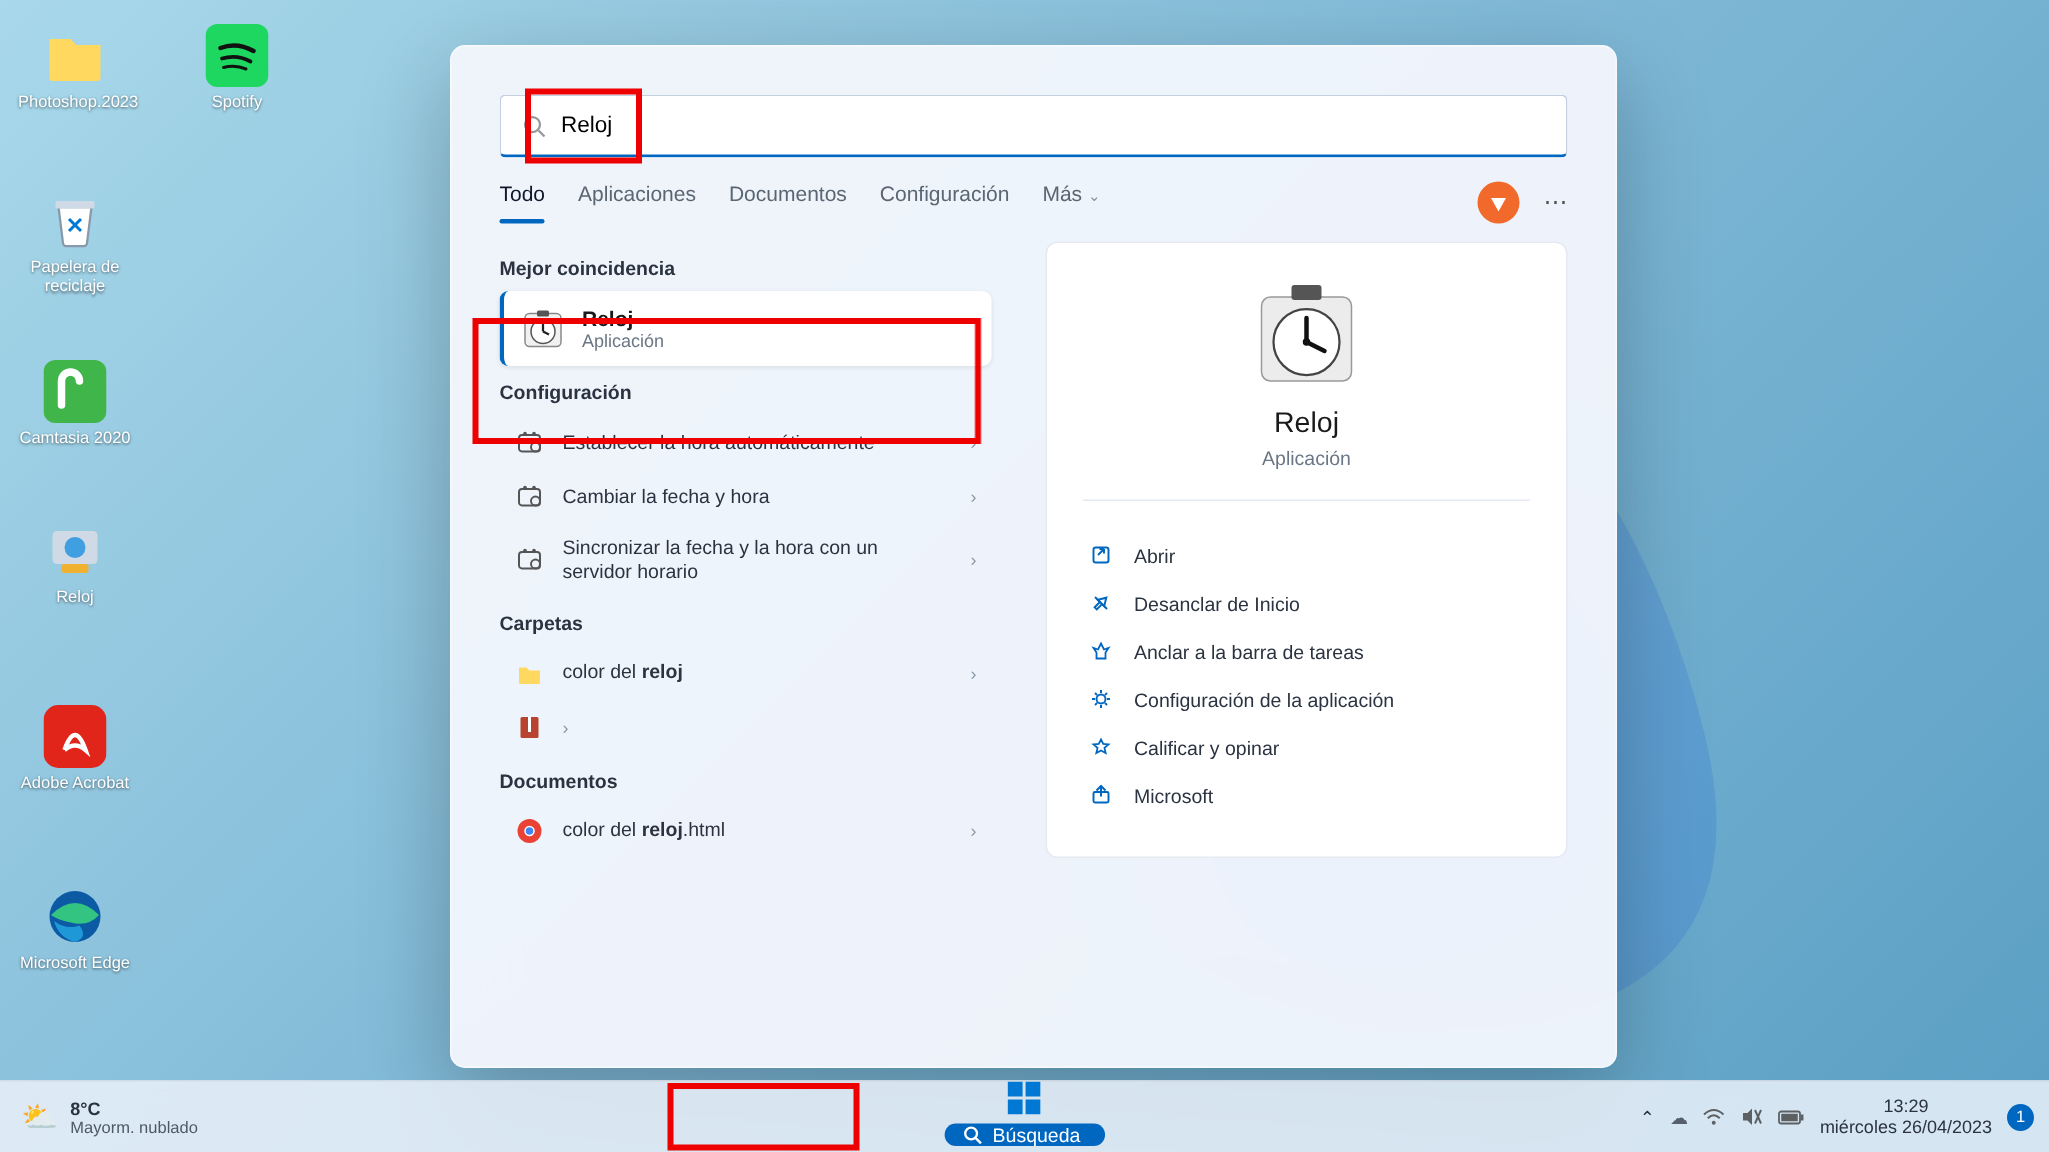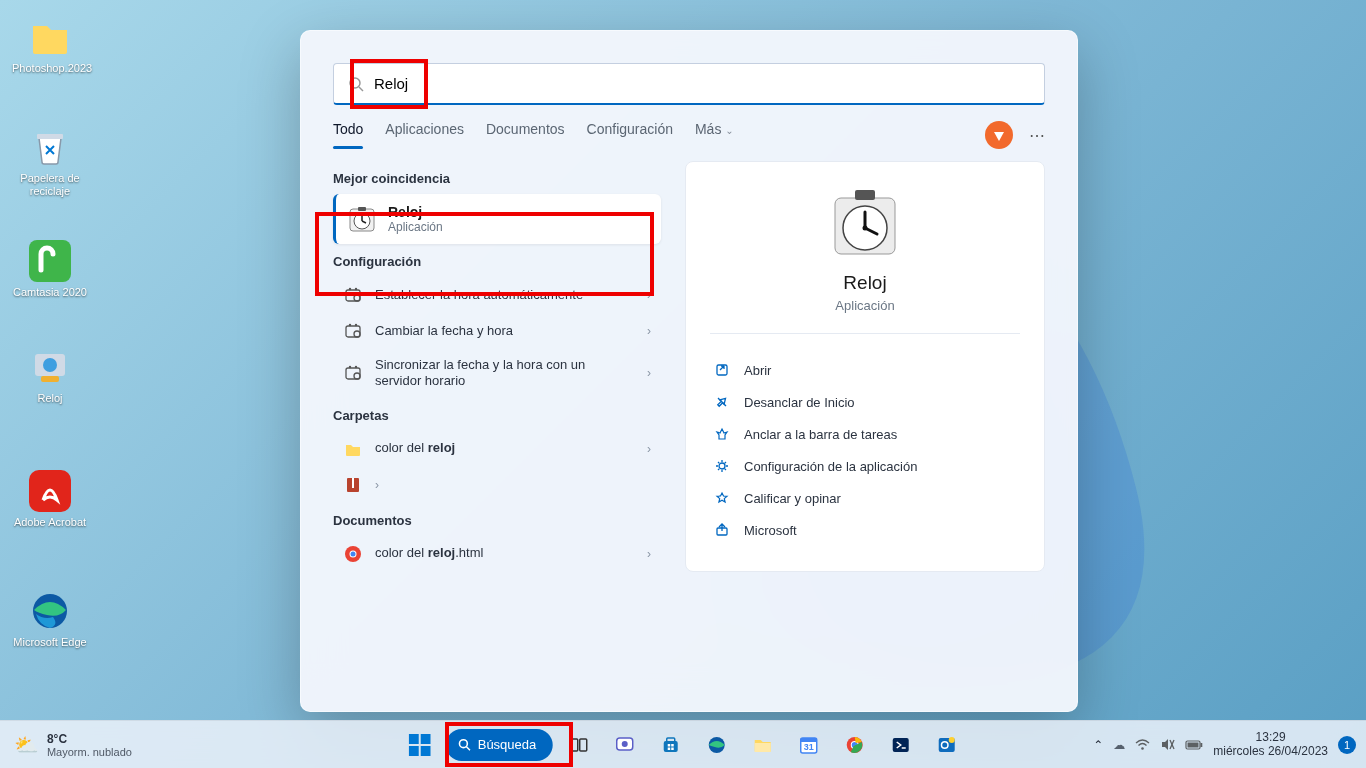--- a/index.html
+++ b/index.html
@@ -24,21 +24,21 @@
 .red-box-search { position: absolute; left: 350px; top: 59px; width: 78px; height: 50px; border: 4px solid #e00; pointer-events:none; z-index:20;}
 
 .tabs { display: flex; align-items: center; padding: 16px 32px 0; gap: 22px; font-size: 14px; color: #5b6673; }
 .tab { padding-bottom: 12px; cursor: pointer; position: relative; }
 .tab.active { color: #0f172a; font-weight: 400; }
 .tab.active::after { content:""; position:absolute; left:0; right:0; bottom:0; height:3px; background:#0067c0; border-radius: 2px; }
 .tabs-right { margin-left: auto; display: flex; gap: 16px; align-items:center; }
 .account-badge { width:28px; height:28px; border-radius:50%; background:#f2692c; display:flex; align-items:center; justify-content:center; color:#fff; font-size:13px; }
 .more-dots { font-size:16px; color:#555; cursor:pointer; }
 
-.panel-body { display: flex; padding: 12px 32px 24px; gap: 24px; }
+.panel-body { display: flex; padding: 12px 32px 24px; gap: 36px; }
 .left-col { width: 328px; }
 .right-col { flex: 1; background: #fff; border-radius: 8px; padding: 24px; border:1px solid #e5eaf2; }
 
 .section-label { font-size: 13px; font-weight: 600; color: #2b3340; margin: 10px 0 8px; }
 
 .best-match { background: #fff; border-radius: 6px; padding: 10px 12px; display: flex; align-items: center; gap: 12px; border-left: 3px solid #0067c0; box-shadow: 0 1px 3px rgba(0,0,0,.08); position:relative; }
 .best-match-highlight { position:absolute; left:315px; top:212px; width:339px; height:84px; border:4px solid #e00; pointer-events:none; z-index:20;}
 .bm-icon { width: 28px; height: 28px; }
 .bm-text .t { font-size: 14px; font-weight: 600; color: #1a1a1a; }
 .bm-text .s { font-size: 12px; color: #6b7785; }
@@ -52,21 +52,21 @@
 .preview-app { text-align: center; }
 .preview-icon { width: 72px; height: 72px; margin: 0 auto 14px; }
 .preview-title { font-size: 19px; font-weight: 400; color: #1a1a1a; margin-bottom:4px;}
 .preview-sub { font-size: 13px; color: #6b7785; }
 .divider { height:1px; background:#e5eaf2; margin: 20px 0; }
 .action-item { display:flex; align-items:center; gap: 14px; padding: 8px 4px; font-size: 13px; color:#2b3340; cursor:pointer; border-radius:4px;}
 .action-item .ai-icon { width:16px; height:16px; color:#0067c0; display:flex; align-items:center; justify-content:center;}
 
 
 .taskbar { position: absolute; bottom: 0; left: 0; right: 0; height: 48px; background: rgba(235,241,249,.85); backdrop-filter: blur(20px); border-top:1px solid rgba(0,0,0,.06); display:flex; align-items:center; }
-.taskbar-center { position:absolute; left:50%; transform:translateX(-50%); display:flex; align-items:center; gap:6px; height:100%; }
+.taskbar-center { position:absolute; left:50%; transform:translateX(-50%); display:flex; align-items:center; gap:6px; height:100%;flex-direction:column; }
 .tb-icon { width:40px; height:40px; display:flex; align-items:center; justify-content:center; border-radius:4px; cursor:pointer; }
 .search-pill { height:32px; padding:0 16px 0 12px; background:#0067c0; color:#fff; border-radius:16px; display:flex; align-items:center; gap:6px; font-size:13px; cursor:pointer;}
 .search-pill-box { position:absolute; border:4px solid #e00; pointer-events:none; z-index:30;}
 .taskbar-left { display:flex; align-items:center; gap:8px; padding-left:14px; font-size:12px; color:#2b3340;}
 .taskbar-right { position:absolute; right:10px; display:flex; align-items:center; gap:10px; font-size:12px; color:#2b3340;}
 .tray-icons { display:flex; gap:10px; align-items:center; opacity:.75; }
 .clock { text-align:center; line-height:1.15;}
 .notif-badge { width:18px; height:18px; border-radius:50%; background:#0067c0; color:#fff; font-size:11px; display:flex; align-items:center; justify-content:center;}
 
 svg { display:block; }
@@ -82,20 +82,31 @@
 
 <div class="desktop">
 
 <div class="desktop-icon" style="top: 16px; left: 12px;">
       <div class="ico">
         <svg width="42" height="42" viewBox="0 0 42 42">
           <path d="M4 10 h14 l4 4 h16 v22 a2 2 0 0 1 -2 2 H6 a2 2 0 0 1 -2 -2 Z" fill="#ffd860"></path>
         </svg>
       </div>
       <div class="lbl">Photoshop.2023</div>
+    </div>
+    <div class="desktop-icon" style="top: 16px; left: 120px;">
+      <div class="ico">
+        <svg width="42" height="42" viewBox="0 0 42 42">
+          <rect width="42" height="42" rx="8" fill="#1ed760"></rect>
+          <path d="M10 16 q11 -4 22 2" stroke="#111" stroke-width="3" fill="none" stroke-linecap="round"></path>
+          <path d="M11 23 q10 -3 19 2" stroke="#111" stroke-width="2.5" fill="none" stroke-linecap="round"></path>
+          <path d="M12 29 q8 -2 15 1" stroke="#111" stroke-width="2" fill="none" stroke-linecap="round"></path>
+        </svg>
+      </div>
+      <div class="lbl">Spotify</div>
     </div>
     <div class="desktop-icon" style="top: 126px; left: 12px;">
       <div class="ico">
         <svg width="42" height="42" viewBox="0 0 42 42">
           <path d="M10 12 h22 l-3 24 a2 2 0 0 1 -2 2 H15 a2 2 0 0 1 -2 -2 Z" fill="#fff" stroke="#89a" stroke-width="1.5"></path>
           <rect x="8" y="8" width="26" height="5" rx="1" fill="#d0dae6"></rect>
           <path d="M17 20 l4 4 l-4 4 M25 20 l-4 4 l4 4" stroke="#0078d4" stroke-width="2" fill="none"></path>
         </svg>
       </div>
       <div class="lbl">Papelera de reciclaje</div>

